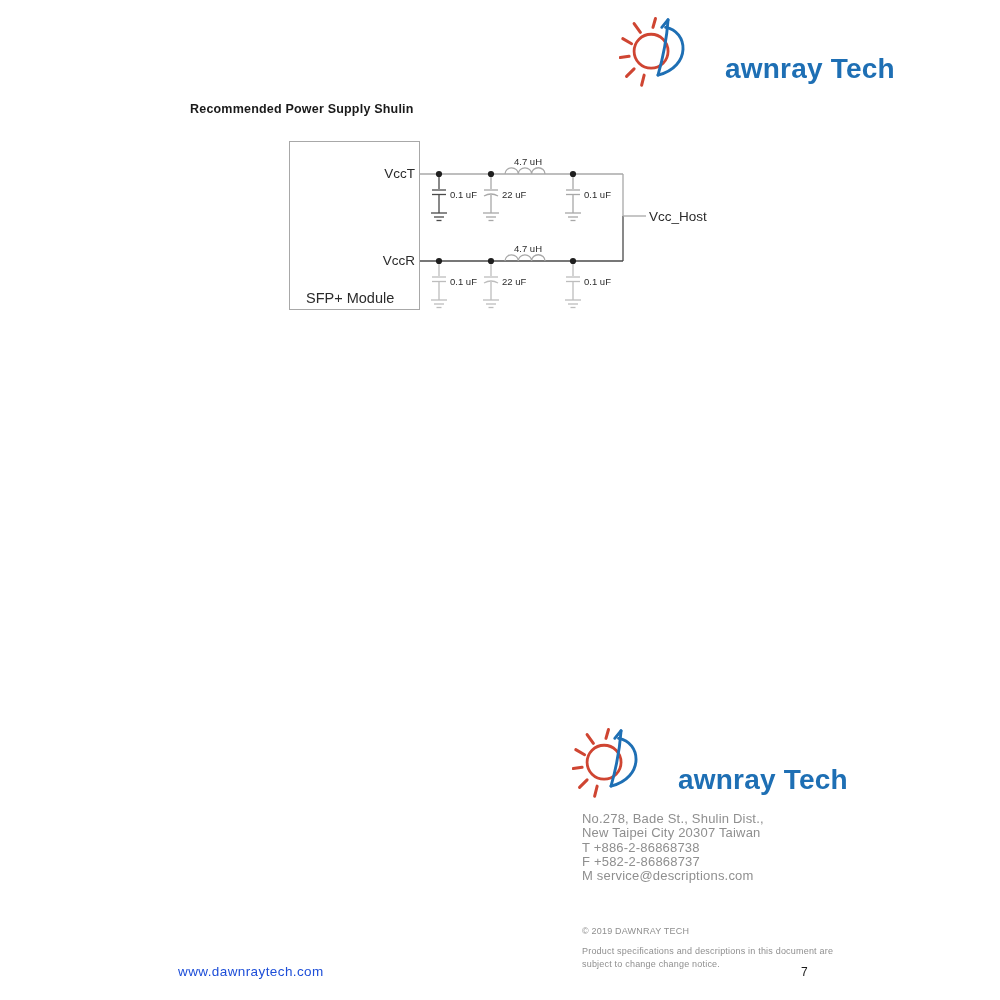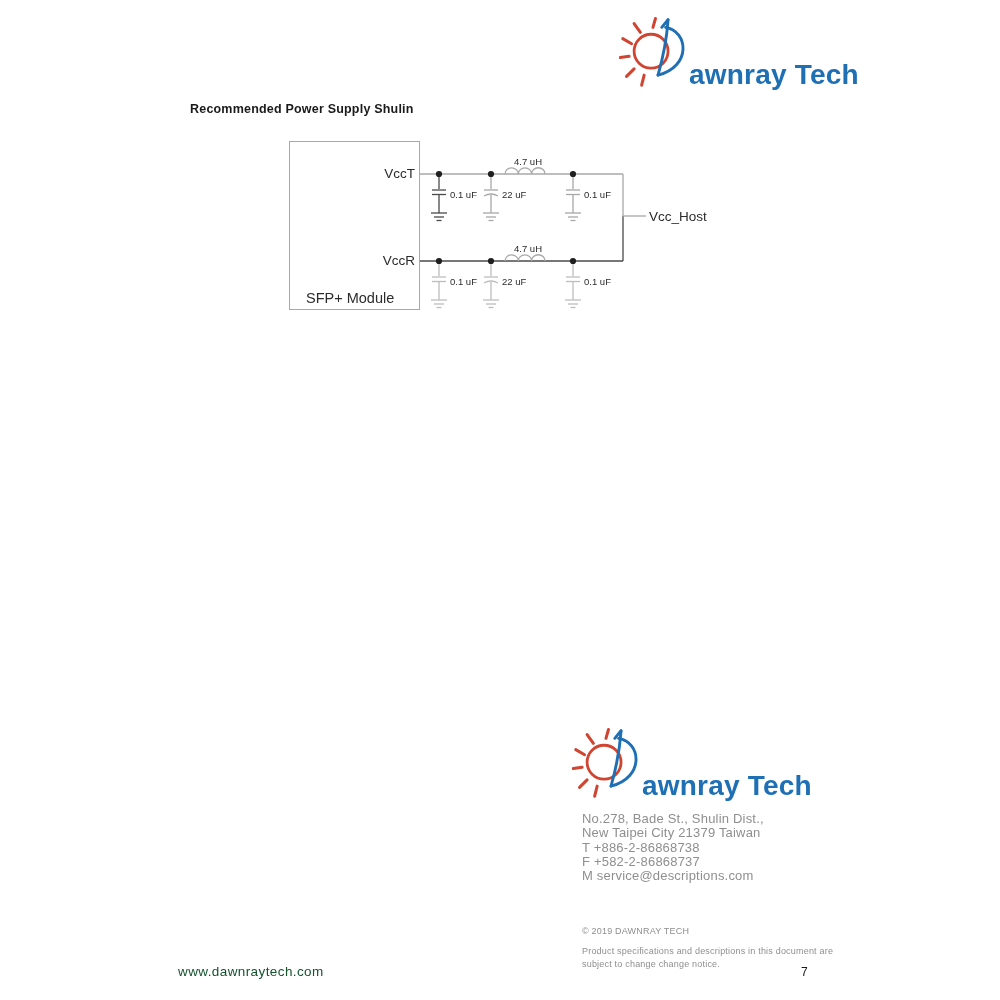--- a/index.html
+++ b/index.html
@@ -6,21 +6,21 @@
   .page{
     position:relative;width:1000px;height:1000px;background:#ffffff;
     font-family:"Liberation Sans",sans-serif;overflow:hidden;color:#1a1a1a;
   }
   
   .heading{
     position:absolute;left:190px;top:102px;
     font-size:12.5px;font-weight:bold;color:#1a1a1a;letter-spacing:.2px;
   }
   
-  .logo{position:absolute;display:flex;align-items:flex-end;}
+  .logo{position:absolute;display:flex;align-items:center;gap:36px;}
   .logo-top{left:619px;top:16px;}
   .logo-bottom{left:572px;top:727px;}
   .wordmark{
     font-weight:bold;color:#1e6fb4;font-size:28px;letter-spacing:.2px;
     line-height:28px;margin:33px 0 0 -8px;white-space:nowrap;
   }
   
   .circuit{position:absolute;left:280px;top:130px;}
   .circuit text{font-family:"Liberation Sans",sans-serif;fill:#2b2b2b;}
   .t-pin{font-size:13.5px;}
@@ -38,21 +38,21 @@
   .contact{
     position:absolute;left:582px;top:812px;
     font-size:13px;line-height:14.3px;color:#8f8f8f;letter-spacing:.2px;
   }
   .legal{
     position:absolute;left:582px;top:901px;
     font-size:9px;line-height:13.5px;color:#8f8f8f;letter-spacing:.2px;
   }
   .legal .copyright{margin-bottom:6px;margin-top:24px;}
   
-  .site{position:absolute;left:178px;top:964px;font-size:13.5px;color:#14532d;letter-spacing:.4px;}
+  .site{position:absolute;left:178px;top:964px;font-size:13.5px;color:#1d4ed8;letter-spacing:.4px;}
   .pageno{position:absolute;left:801px;top:965px;font-size:12px;color:#1a1a1a;}
 </style>
 </head>
 <body>
 
 <div class="page">
 
   <div class="heading">Recommended Power Supply Shulin</div>
 
   <div class="logo logo-top">
@@ -203,21 +203,21 @@
         <path d="M39,3 C38,17 35,33 31,47"></path>
         <path d="M39,3 L34,9"></path>
         <path d="M37,9 C55,12 58,40 31,47"></path>
       </g>
     </svg>
     <span class="wordmark">awnray Tech</span>
   </div>
 
   <div class="contact">
     <div>No.278, Bade St., Shulin Dist.,</div>
-    <div>New Taipei City 21379 Taiwan</div>
+    <div>New Taipei City 20307 Taiwan</div>
     <div>T +886-2-86868738</div>
     <div>F +582-2-86868737</div>
     <div>M service@descriptions.com</div>
   </div>
 
   <div class="legal">
     <div class="copyright">© 2019 DAWNRAY TECH</div>
     <div>Product specifications and descriptions in this document are</div>
     <div>subject to change change notice.</div>
   </div>

